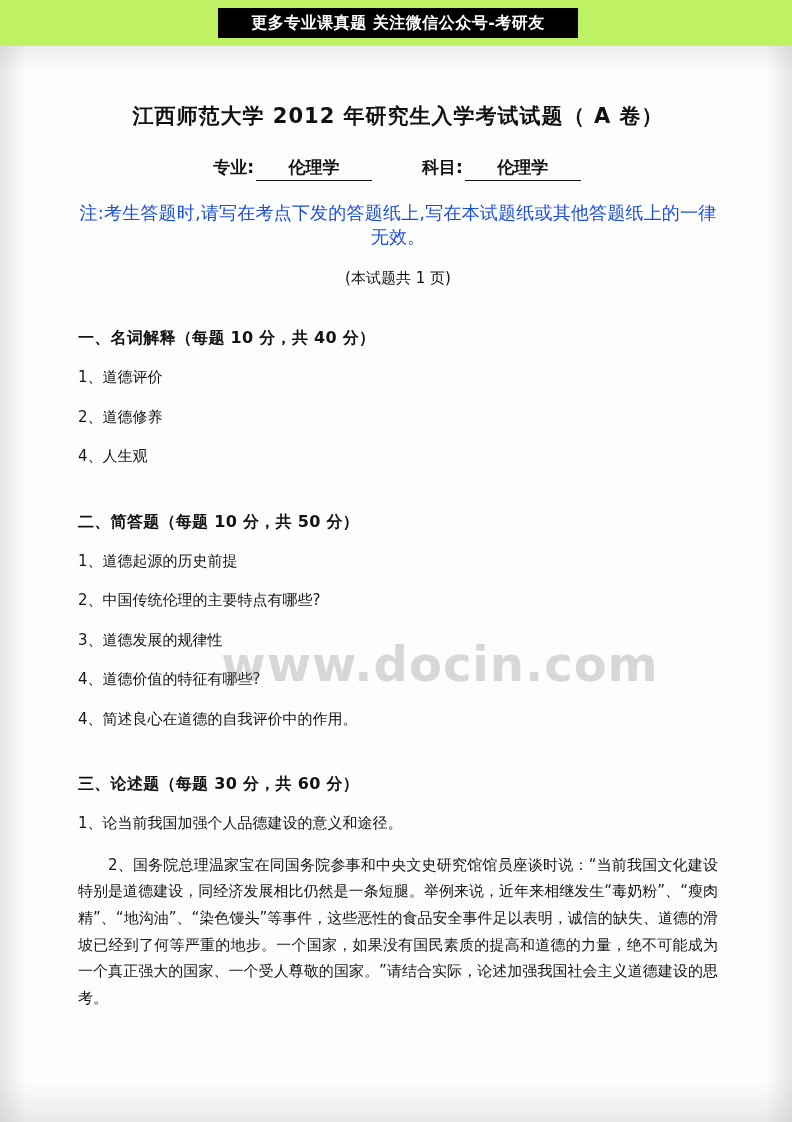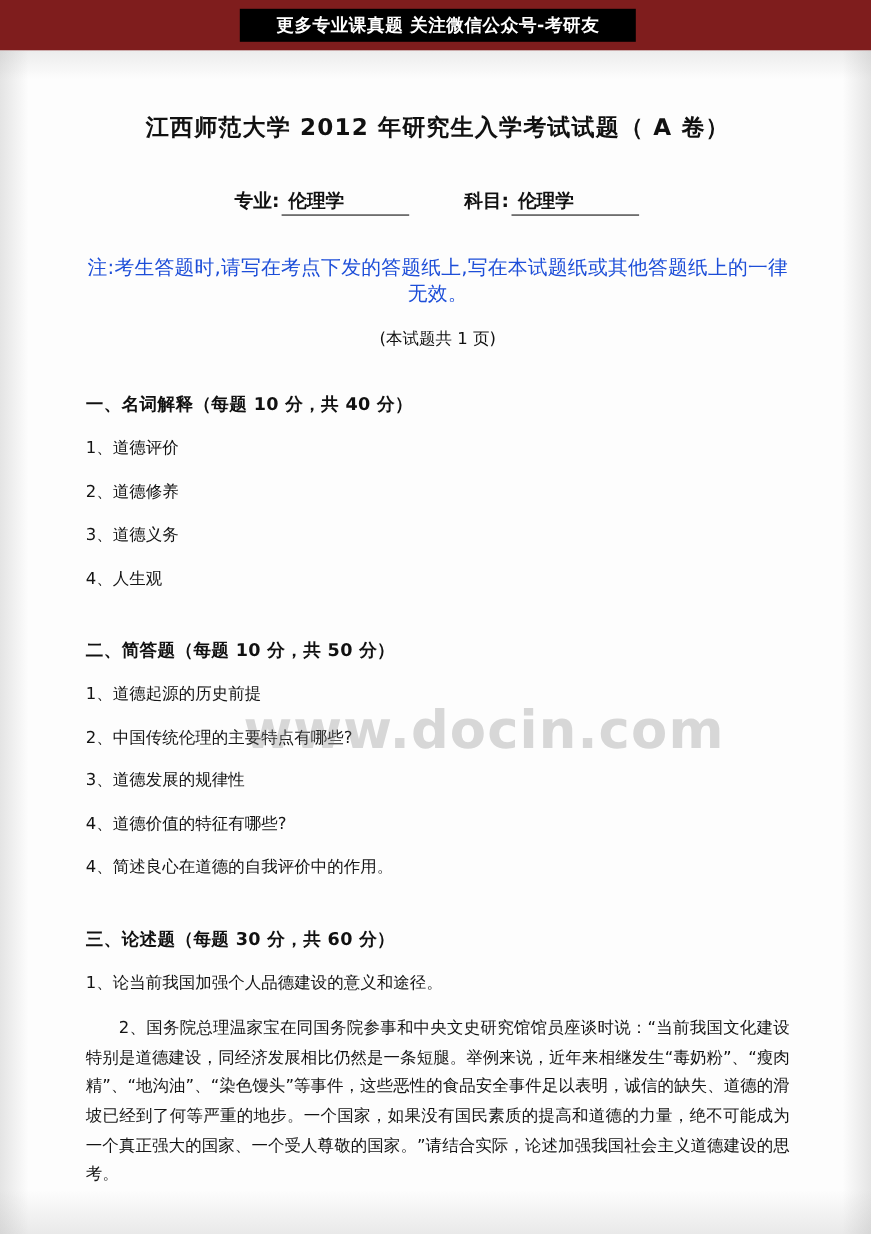--- a/index.html
+++ b/index.html
@@ -16,21 +16,21 @@
     overflow: hidden;
   }
 
   
   .promo-bar {
     position: absolute;
     top: 0;
     left: 0;
     width: 792px;
     height: 46px;
-    background: #7f1d1d;
+    background: #bef264;
   }
   .promo-bar .promo-inner {
     position: absolute;
     left: 218px;
     top: 8px;
     width: 360px;
     height: 30px;
     background: #000000;
     color: #ffffff;
     font-size: 16px;
@@ -124,24 +124,24 @@
     margin-top: 26px;
     text-align: center;
     font-size: 17px;
     font-weight: bold;
     color: #111;
   }
   .subject-row .lbl { }
   .subject-row .val {
     display: inline-block;
     min-width: 104px;
-    text-align: left;
+    text-align: center;
     border-bottom: 1.5px solid #111;
     padding: 0 6px 1px 6px;
-    margin: 15px 2px;
+    margin: 0 2px;
   }
   .subject-row .gap {
     display: inline-block;
     width: 48px;
   }
 
   .note-line {
     margin-top: 20px;
     text-align: center;
     font-size: 18px;
@@ -207,21 +207,20 @@
       <span class="lbl">专业:</span><span class="val">伦理学</span><span class="gap"></span><span class="lbl">科目:</span><span class="val">伦理学</span>
     </div>
 
     <div class="note-line">注:考生答题时,请写在考点下发的答题纸上,写在本试题纸或其他答题纸上的一律无效。</div>
 
     <div class="pages-line">(本试题共  1  页)</div>
 
     <div class="section-head">一、名词解释（每题 10 分，共 40 分）</div>
     <div class="q-item">1、道德评价</div>
     <div class="q-item">2、道德修养</div>
-    <div class="q-item">3、道德义务</div>
     <div class="q-item">4、人生观</div>
 
     <div class="section-head tight">二、简答题（每题 10 分，共 50 分）</div>
     <div class="q-item">1、道德起源的历史前提</div>
     <div class="q-item">2、中国传统伦理的主要特点有哪些?</div>
     <div class="q-item">3、道德发展的规律性</div>
     <div class="q-item">4、道德价值的特征有哪些?</div>
     <div class="q-item">4、简述良心在道德的自我评价中的作用。</div>
 
     <div class="section-head tight">三、论述题（每题 30 分，共 60 分）</div>

